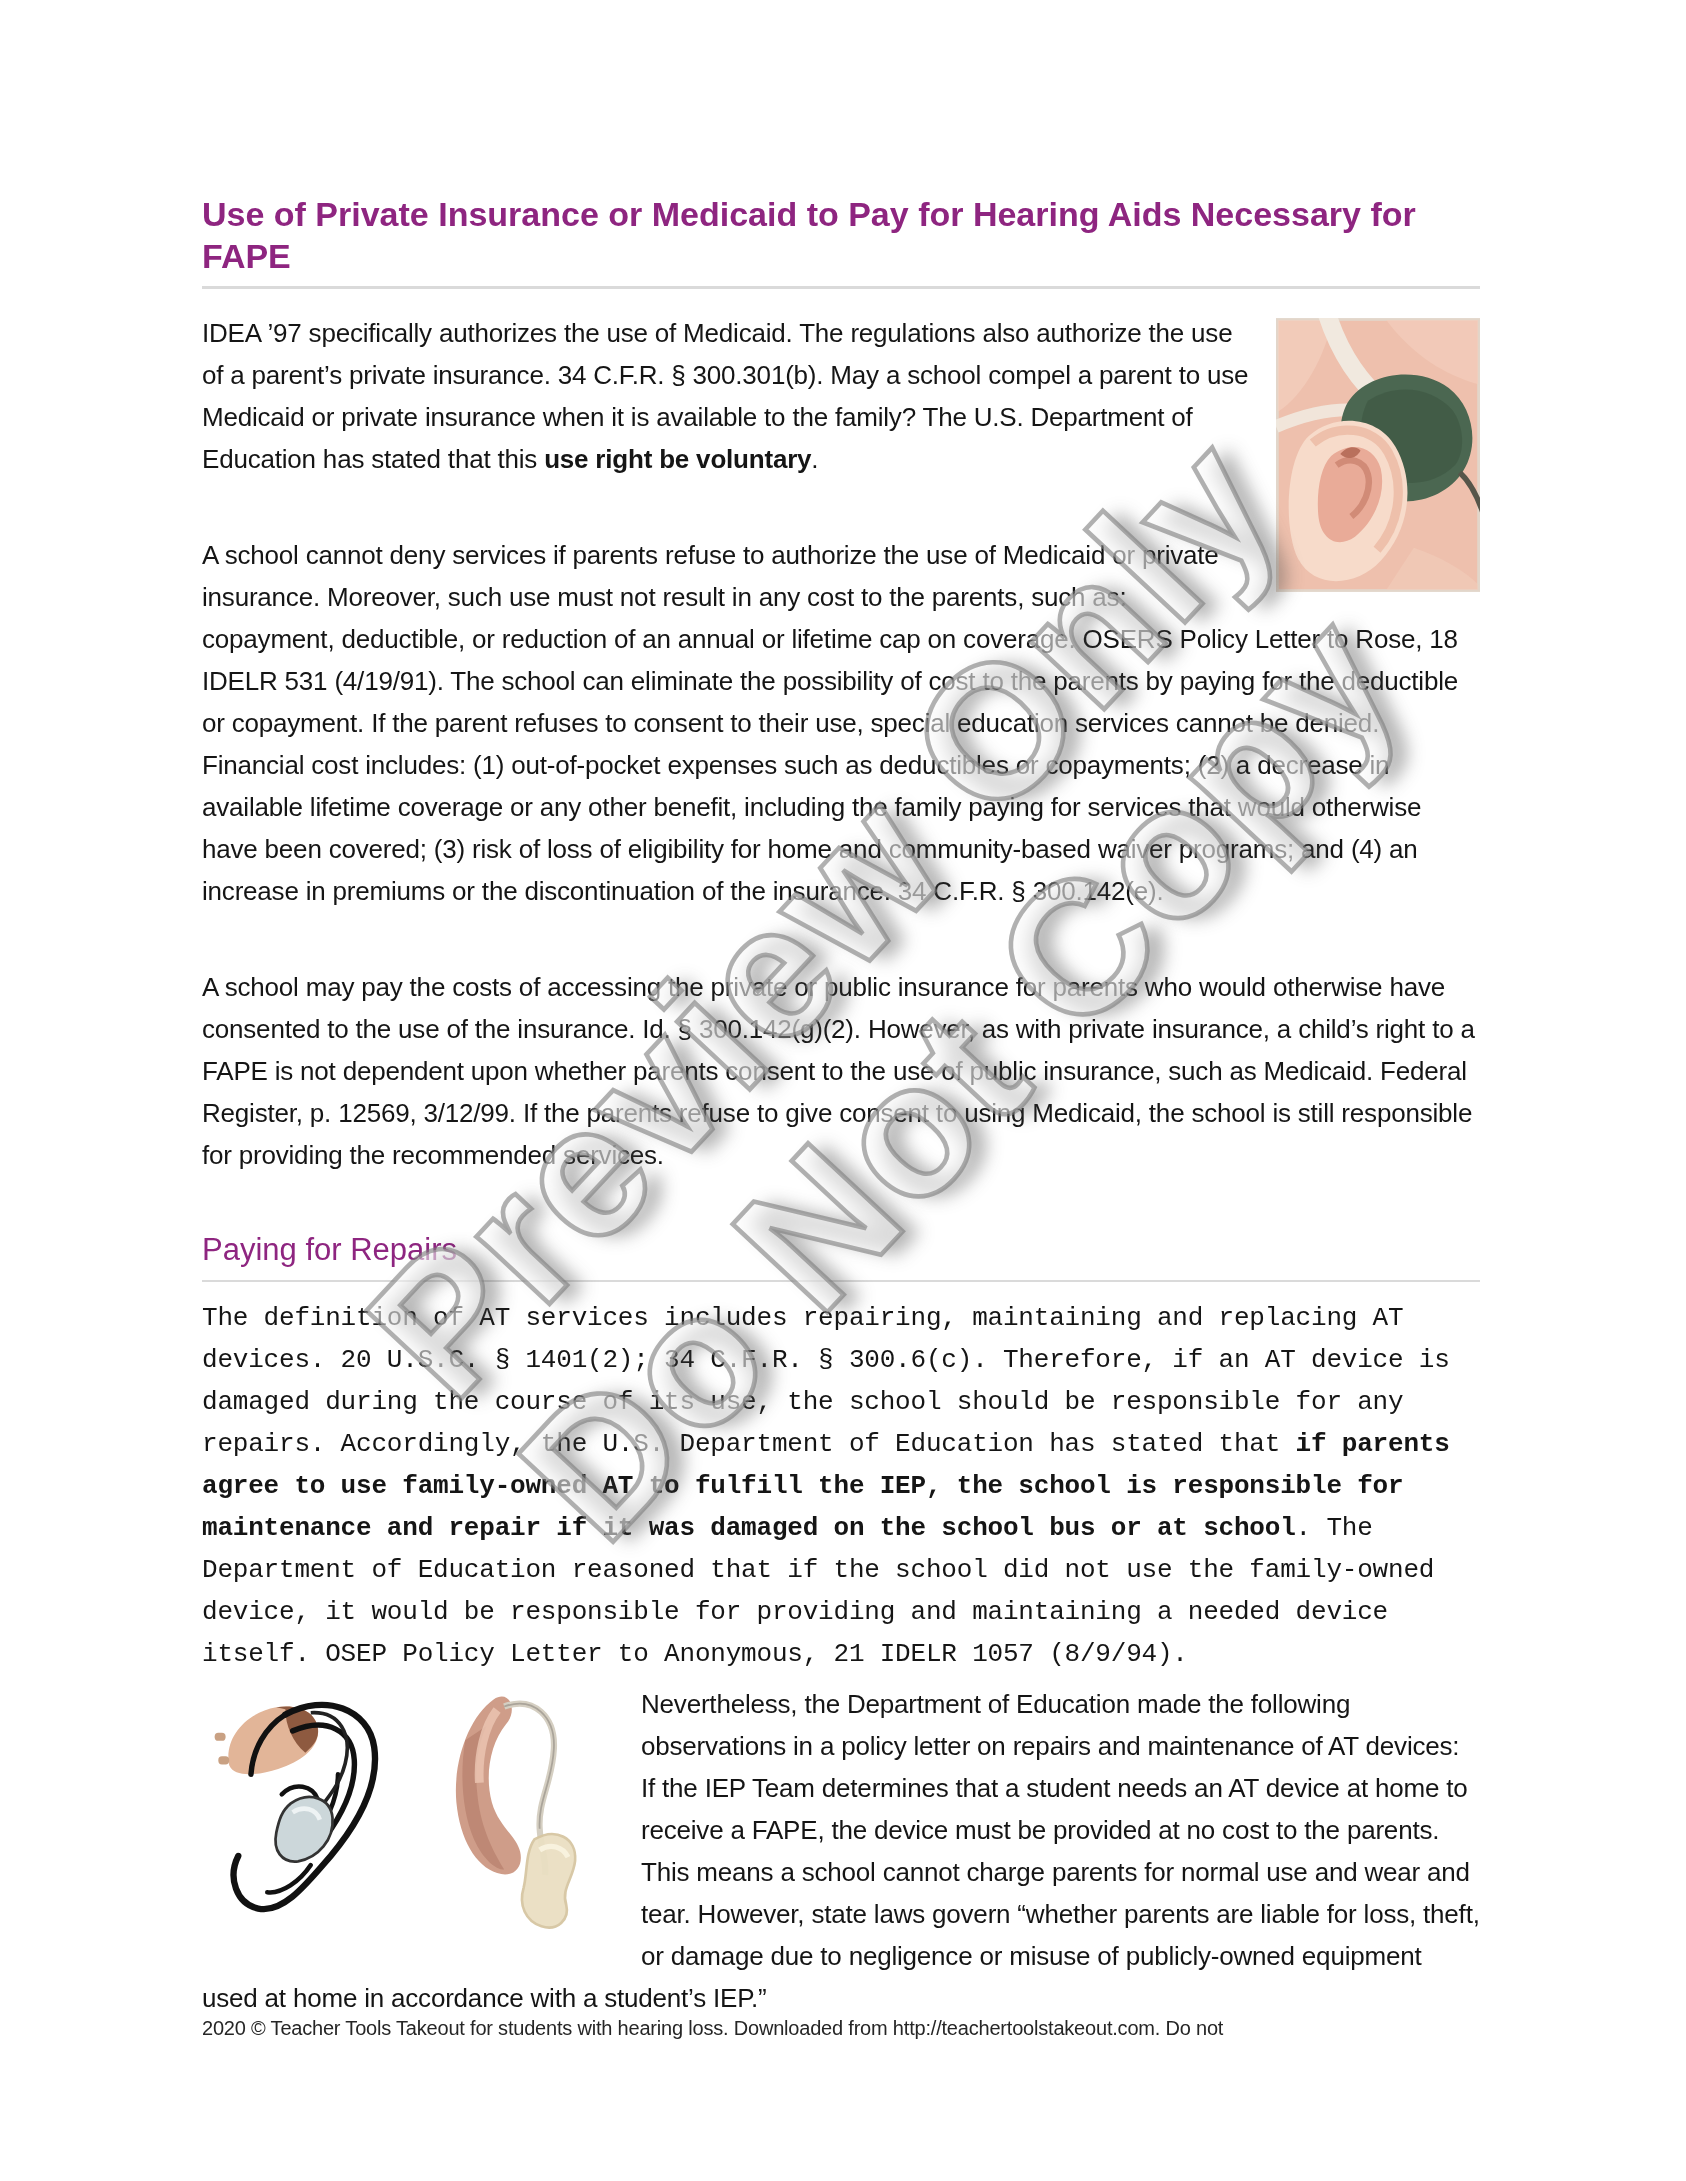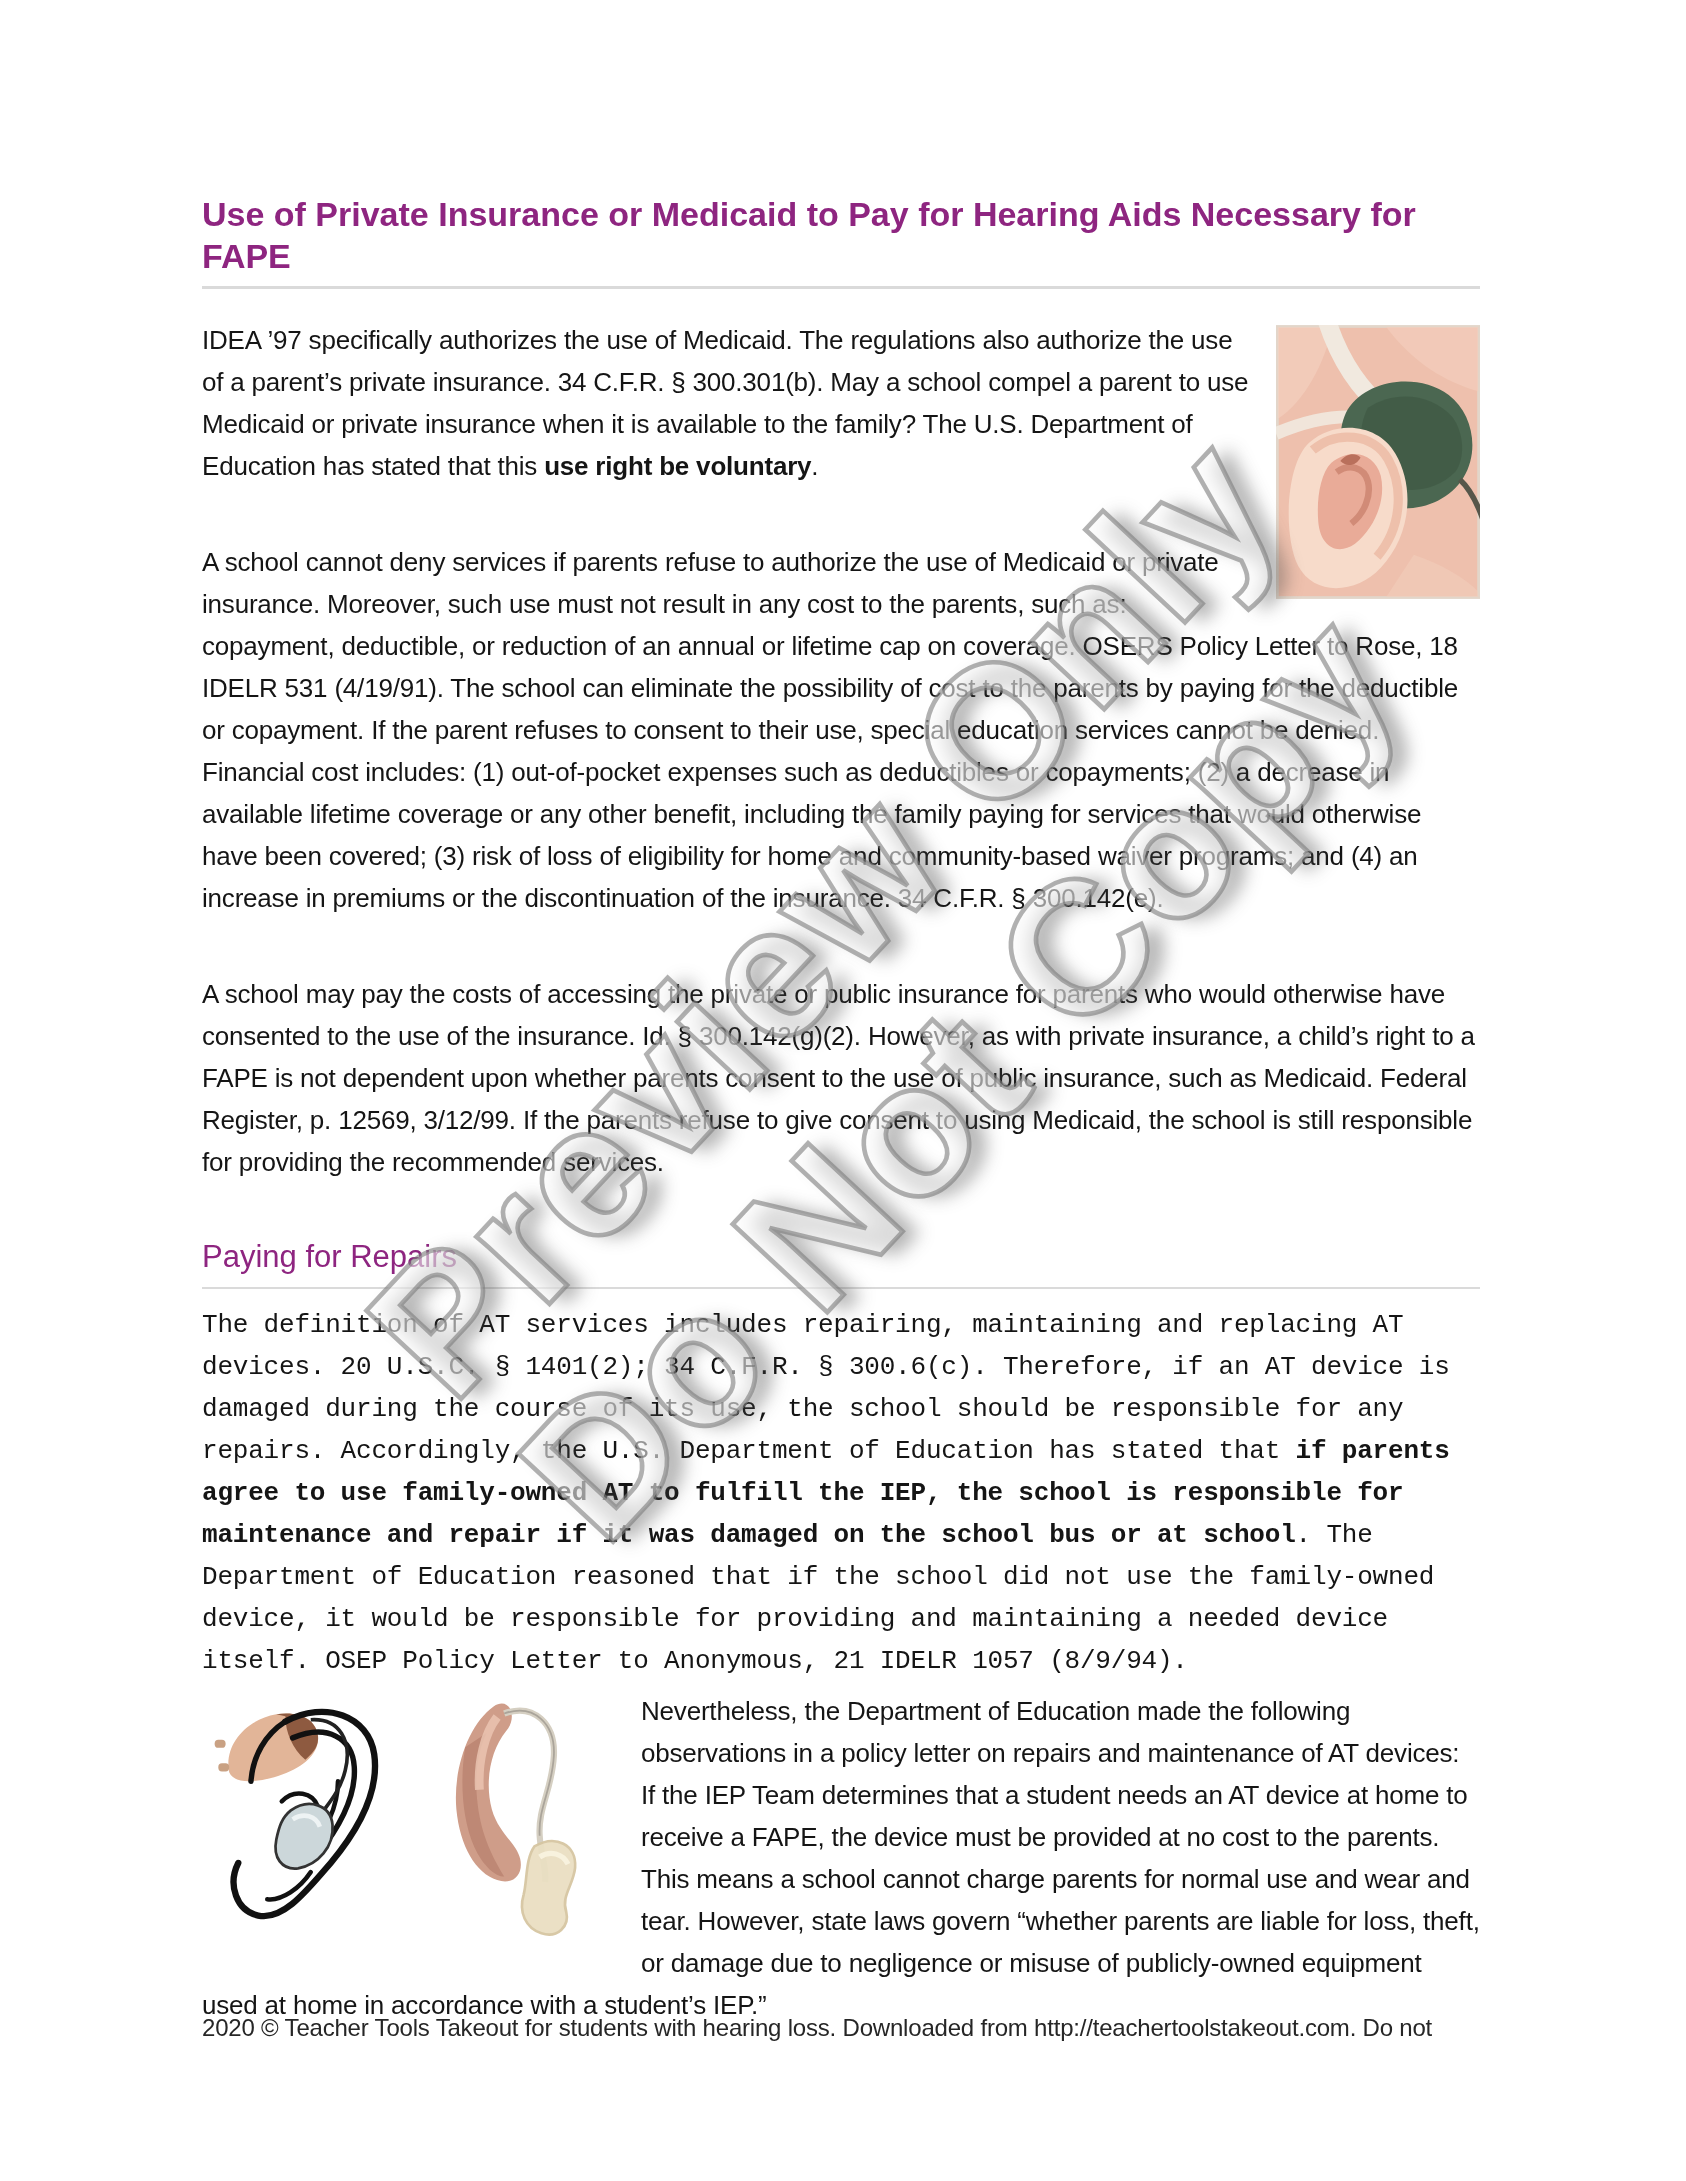--- a/index.html
+++ b/index.html
@@ -5,21 +5,21 @@
   html,body { margin:0; padding:0; background:#888; }
   .page {
     position:relative; width:1686px; height:2182px;
     background:#ffffff; overflow:hidden;
     font-family:"Liberation Sans", sans-serif;
     color:#151515;
   }
   .content { position:absolute; left:202px; top:193px; width:1278px; }
 
   h1.doc-title {
-    margin:0 0 30px 0; padding-bottom:9.2px;
+    margin:0 0 23px 0; padding-bottom:9.2px;
     font-size:34px; line-height:42px; font-weight:bold;
     color:#8e2580; border-bottom:3.7px solid #dadada;
   }
   h2.sec-title {
     margin:20px 0 14.7px 0; padding-bottom:11px;
     font-size:31px; line-height:39px; font-weight:normal;
     color:#8e2580; border-bottom:2.8px solid #dadada;
   }
   p.body-par, .body-block {
     margin:0 0 54px 0;
@@ -33,21 +33,21 @@
     margin:5.5px 0 9.2px 18.4px; display:block;
   }
   .imgs-float {
     float:left; width:413px; height:275px;
     margin:3.7px 26px 7.3px 0; display:flex; gap:20px; align-items:flex-start;
   }
   .imgs-float svg { flex:none; }
 
   .footer {
     position:absolute; left:202px; top:2007px; width:1377px;
-    font-size:24px; line-height:42px; letter-spacing:-0.2px; color:#262626;
+    font-size:20px; line-height:42px; letter-spacing:-0.2px; color:#262626;
   }
   .footer div { white-space:nowrap; }
 
   .watermark { position:absolute; inset:0; pointer-events:none; z-index:9; }
   .wm {
     position:absolute; white-space:nowrap; font-weight:bold;
     font-size:188px; letter-spacing:3.7px;
     transform-origin:0 0; transform:rotate(-47deg);
     color:rgba(252,252,252,0.55);
     -webkit-text-stroke:4.6px rgba(125,125,125,0.6);

